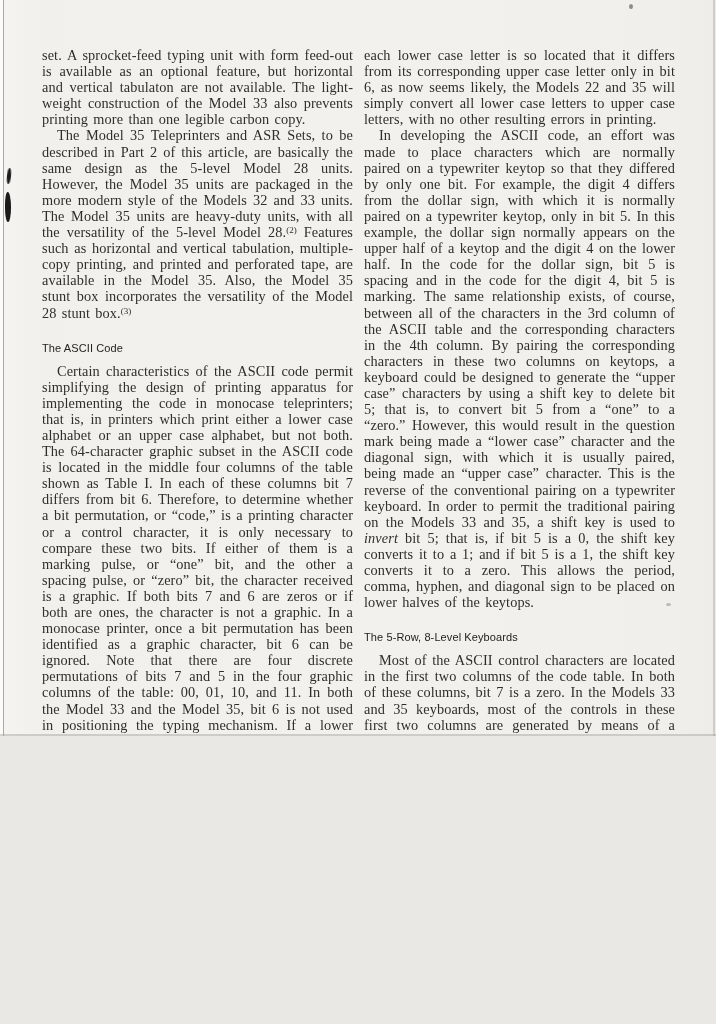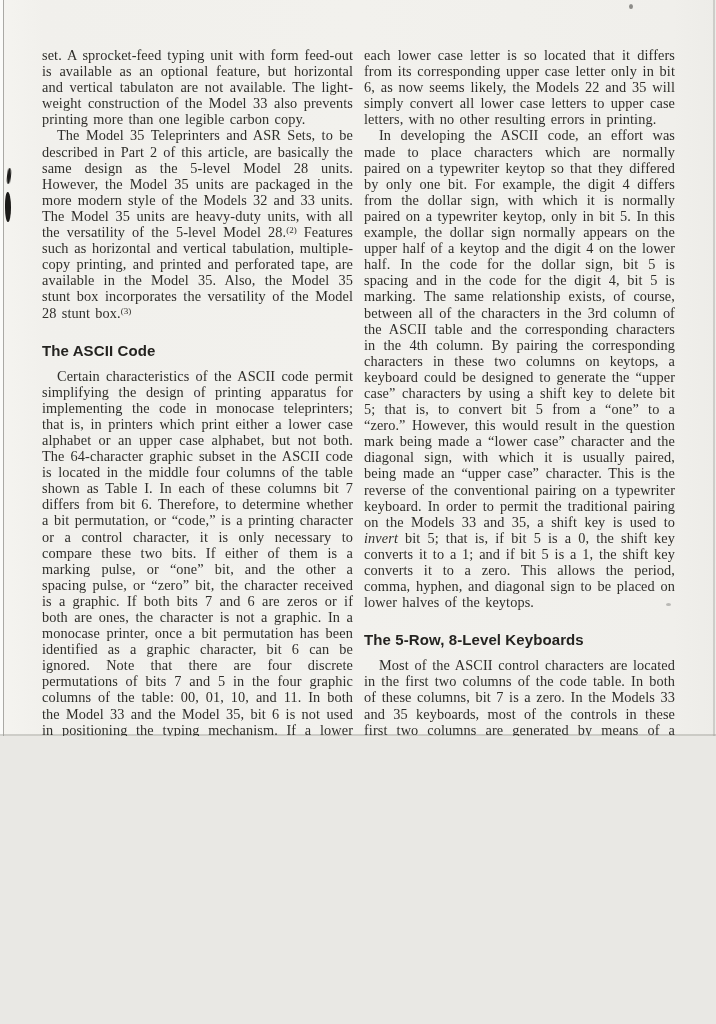--- a/index.html
+++ b/index.html
@@ -76,22 +76,22 @@
   sup {
     font-size: 9px;
     line-height: 0;
     vertical-align: 4px;
     letter-spacing: 0;
   }
 
   .section-heading {
     margin: 21px 0 9px 0;
     font-family: "Liberation Sans", "DejaVu Sans", sans-serif;
-    font-weight: bold;
-    font-size: 15px;
+    font-weight: normal;
+    font-size: 11px;
     letter-spacing: 0.1px;
     color: #242320;
   }
 
   .footer {
     position: absolute;
     left: 42px;
     top: 927px;
     width: 633px;
     display: flex;

